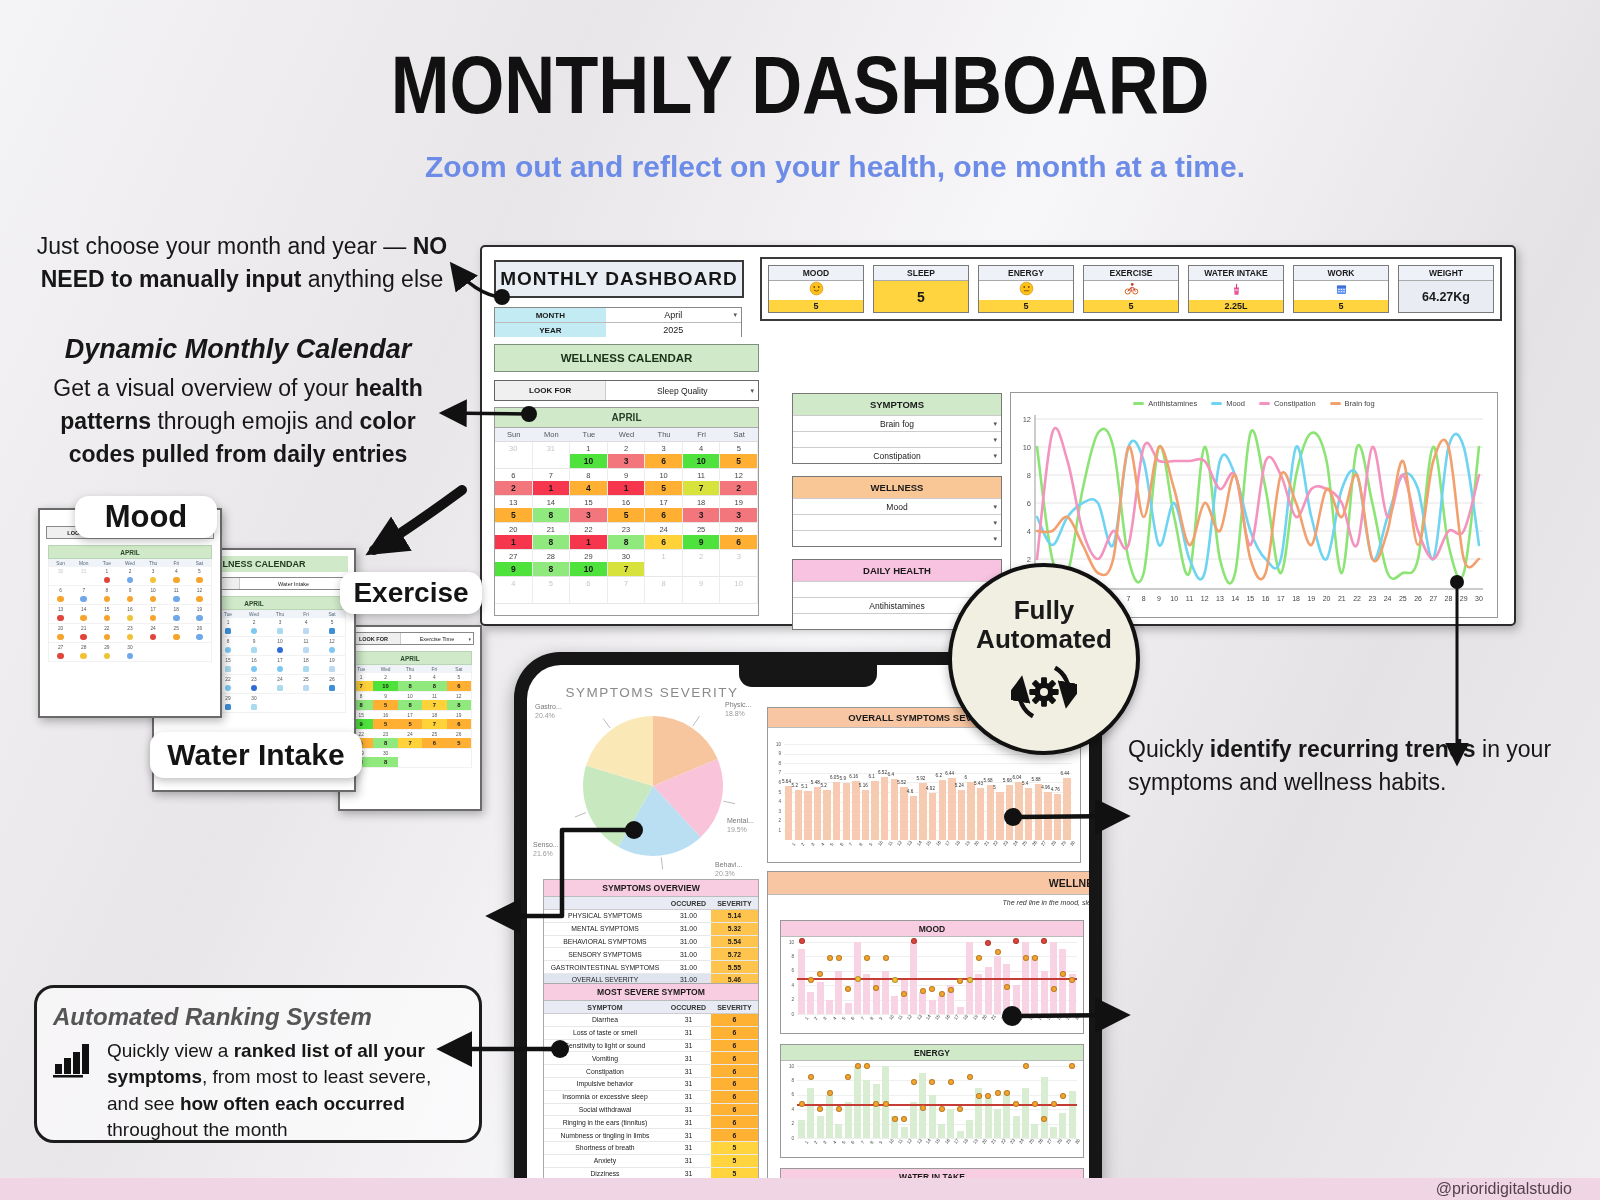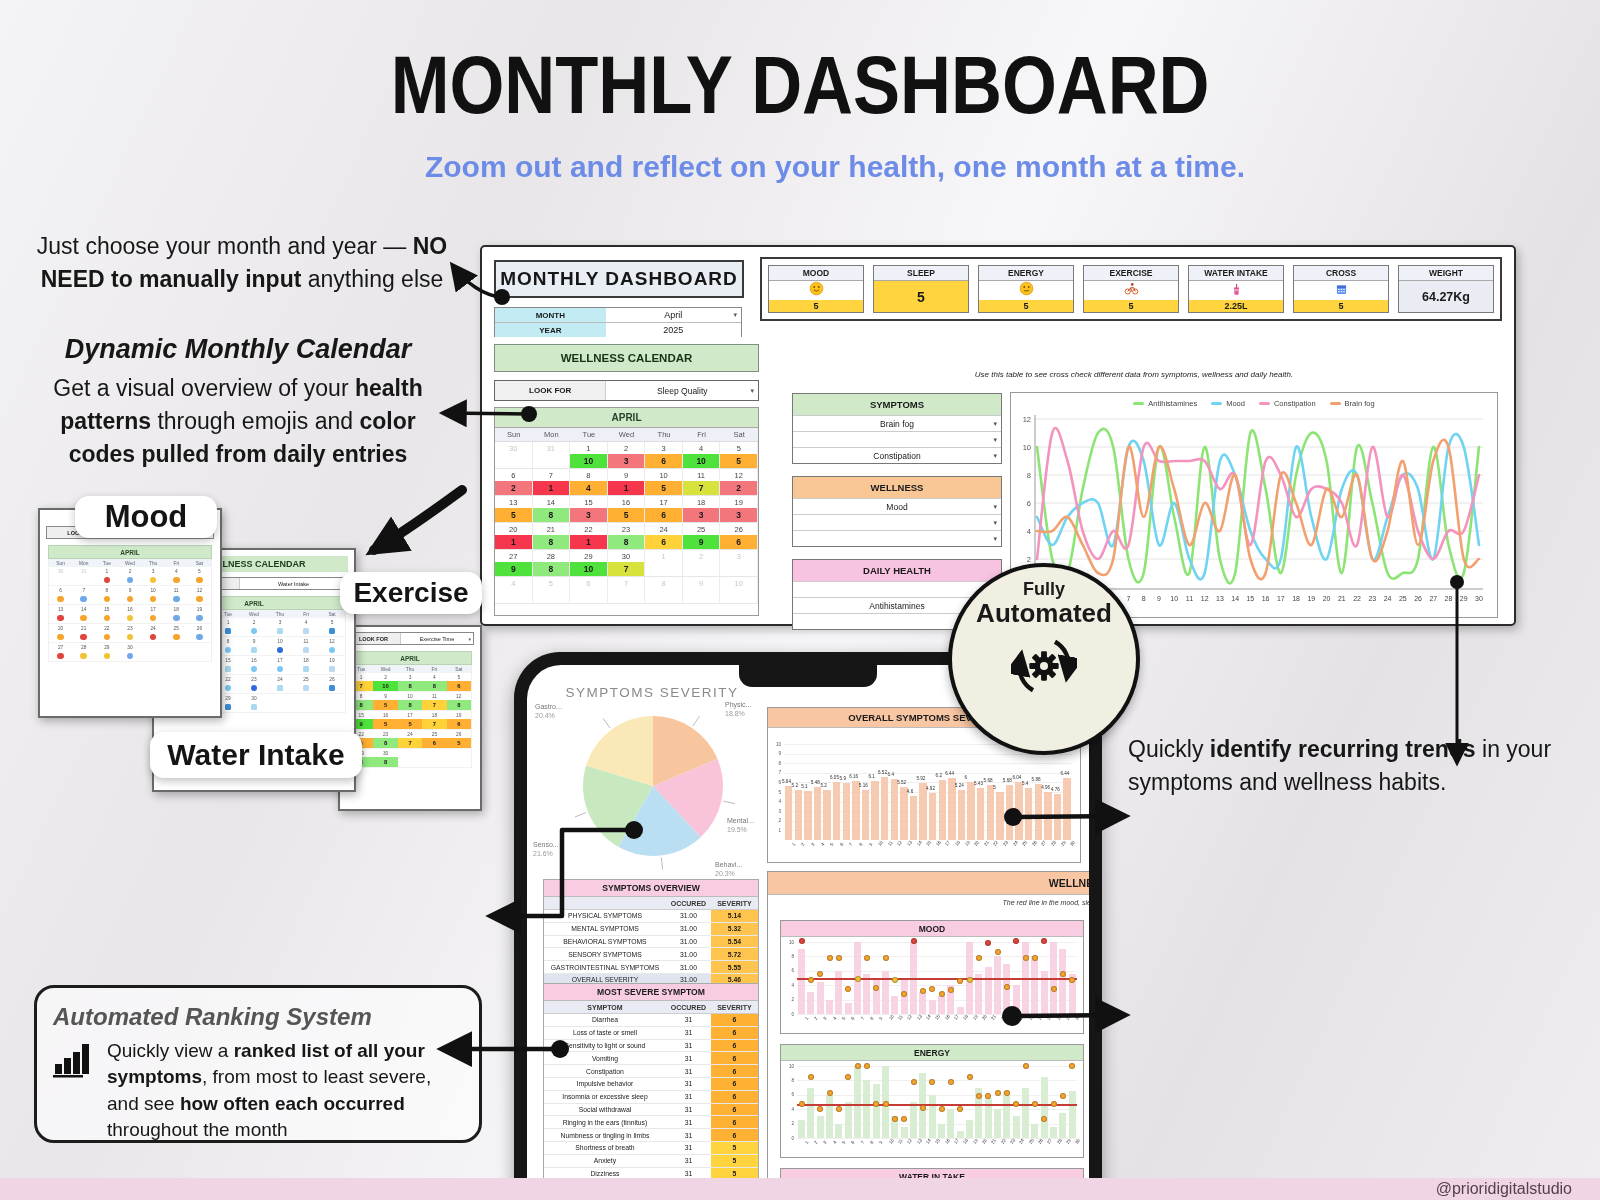--- a/index.html
+++ b/index.html
@@ -74,21 +74,21 @@
   .mini-month{height:12px;background:#cfe9c9;margin:6px 8px 0 8px;display:flex;align-items:center;justify-content:center;font-size:6.5px;font-weight:700;color:#2a4a2a;border:1px solid #b9d4b4;}
   .mini-dow{display:grid;margin:0 8px;border-left:1px solid #eee;border-right:1px solid #eee;background:#f0f3f8;}
   .mini-dow div{height:8px;display:flex;align-items:center;justify-content:center;font-size:4.8px;color:#567;}
   .mini-daterow,.mini-valrow{display:grid;margin:0 8px;border-left:1px solid #f0f0f0;border-right:1px solid #f0f0f0;}
   .mini-daterow div{height:8px;display:flex;align-items:center;justify-content:center;font-size:4.8px;color:#555;}
   .mini-valrow div{height:10px;display:flex;align-items:center;justify-content:center;font-size:5.8px;font-weight:700;border-bottom:1px solid #f2f2f2;}
   .micon{display:inline-block;width:6.5px;height:6.5px;border-radius:50%;}
   .micon.sq{border-radius:1.5px;}
   
   .badge{left:948px;top:563px;width:184px;height:184px;border-radius:50%;background:#f1efe2;border:4px solid #111;box-shadow:0 4px 10px rgba(0,0,0,.3);display:flex;flex-direction:column;align-items:center;z-index:40;}
-  .badge .b1{margin-top:12px;font-size:18px;font-weight:800;}
+  .badge .b1{margin-top:28px;font-size:26px;font-weight:800;}
   .badge .b2{font-size:26px;font-weight:800;margin-top:-2px;}
   
   .phone{left:514px;top:652px;width:588px;height:548px;background:#161616;border-radius:46px 46px 0 0;box-shadow:0 6px 18px rgba(0,0,0,.35);z-index:10;}
   .screen{left:13px;top:13px;width:562px;height:535px;background:#fff;border-radius:34px 34px 0 0;overflow:hidden;}
   .island{left:212px;top:0;width:138px;height:22px;background:#161616;border-radius:0 0 13px 13px;}
   .pie-title{left:0;top:20px;width:250px;text-align:center;font-size:13.5px;color:#8a8a8a;letter-spacing:1.5px;}
   .plbl{font-size:7px;color:#777;line-height:1.25;}
   .plbl .pct{color:#9a9a9a;}
   .ptable{background:#fff;border:1px solid #aaa;font-size:6.8px;}
   .pt-title{background:#f9cde1;display:flex;align-items:center;justify-content:center;font-weight:700;font-size:8.6px;height:16px;border-bottom:1px solid #bbb;}
@@ -207,21 +207,21 @@
           <div class="mbody">
             <span><svg viewBox="0 0 20 20" width="13" height="13">
                 <path d="M6,7 L14,7 L13,18 L7,18 Z" fill="#e8559a"></path>
                 <rect x="9.3" y="1.5" width="1.6" height="6.5" fill="#c23b74"></rect>
                 <rect x="6.4" y="9.5" width="7.2" height="3" fill="#f4a0c8"></rect>
               </svg></span>
           </div>
           <div class="mfoot">2.25L</div>
         </div>
         <div class="mcard">
-          <div class="mhead">CROSS</div>
+          <div class="mhead">WORK</div>
           <div class="mbody">
             <span><svg viewBox="0 0 20 20" width="13" height="13">
                 <rect x="3" y="4" width="14" height="13" rx="1.5" fill="#5b8ff2"></rect>
                 <rect x="3" y="4" width="14" height="3.5" fill="#3f6fd4"></rect>
                 <g fill="#fff">
                   <rect x="5" y="9" width="2.2" height="1.8"></rect>
                   <rect x="8.9" y="9" width="2.2" height="1.8"></rect>
                   <rect x="12.8" y="9" width="2.2" height="1.8"></rect>
                   <rect x="5" y="12.5" width="2.2" height="1.8"></rect>
                   <rect x="8.9" y="12.5" width="2.2" height="1.8"></rect>
@@ -361,21 +361,20 @@
             <div></div>
             <div></div>
             <div></div>
             <div></div>
             <div></div>
             <div></div>
           </div>
         </div>
     </div>
 
-    <div class="abs xr-sub">Use this table to see cross check different data from symptoms, wellness and daily health.</div>
     <div class="abs" id="xgroups" style="left:310px;top:146px;">
         <div class="xgroup" style="margin-bottom: 12px;">
           <div class="xg-head" style="background: rgb(207, 233, 201);">SYMPTOMS</div>
           <div class="xg-row">
             <span>Brain fog</span>
             <span class="dd">▾</span>
           </div>
           <div class="xg-row">
             <span></span>
             <span class="dd">▾</span>

